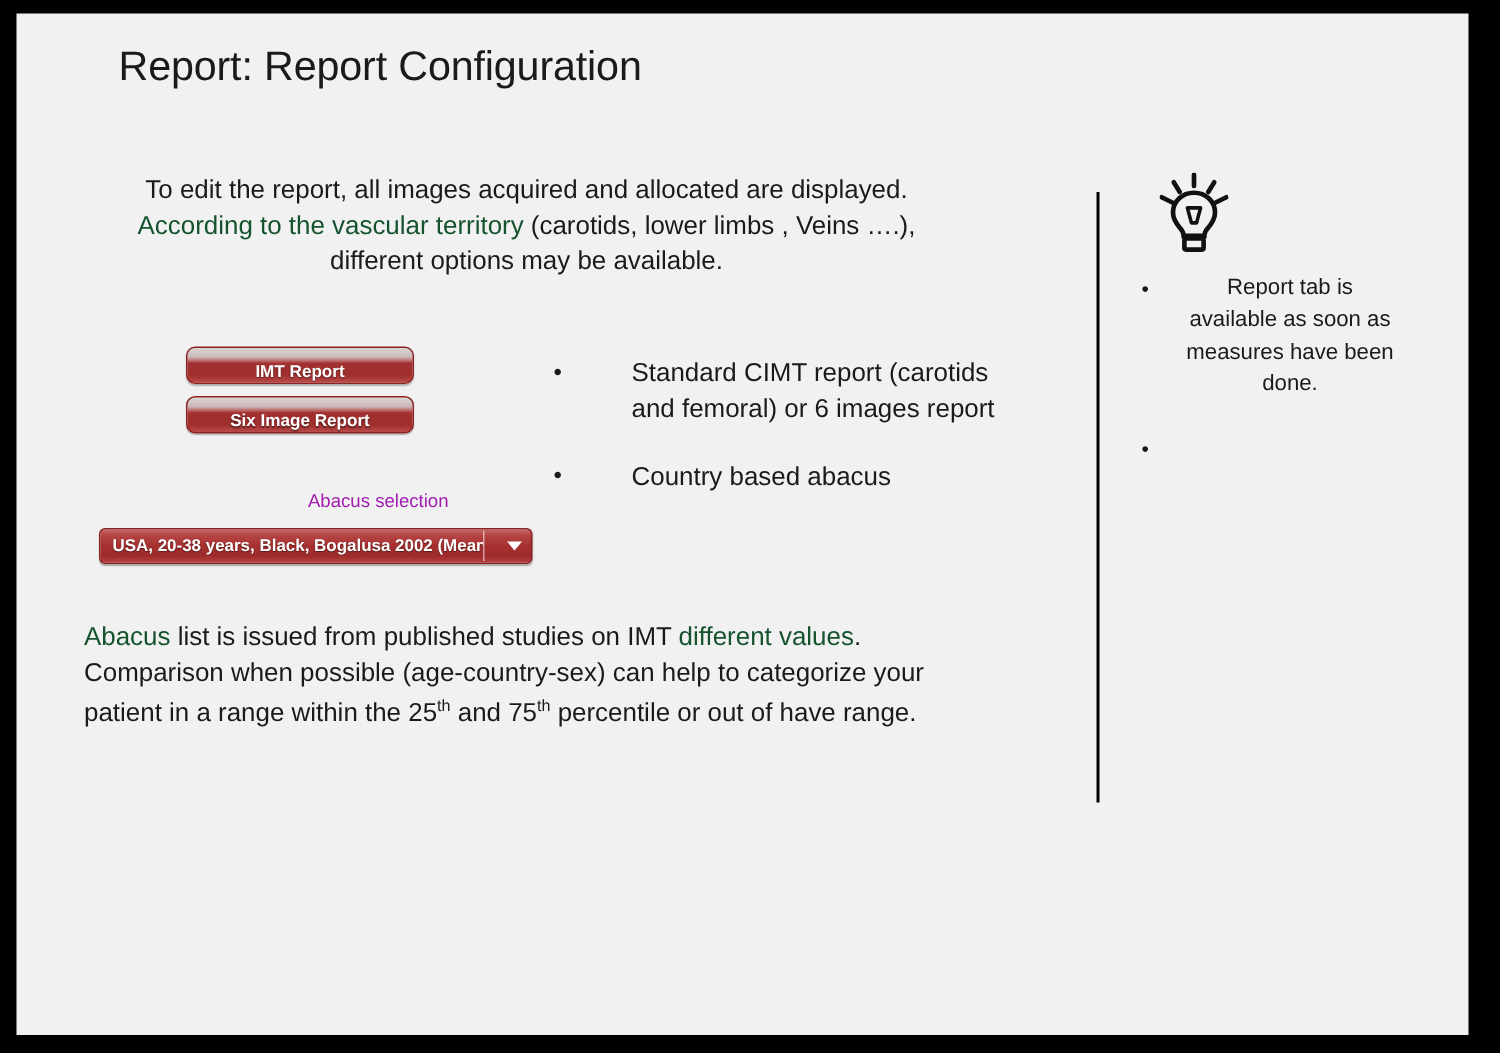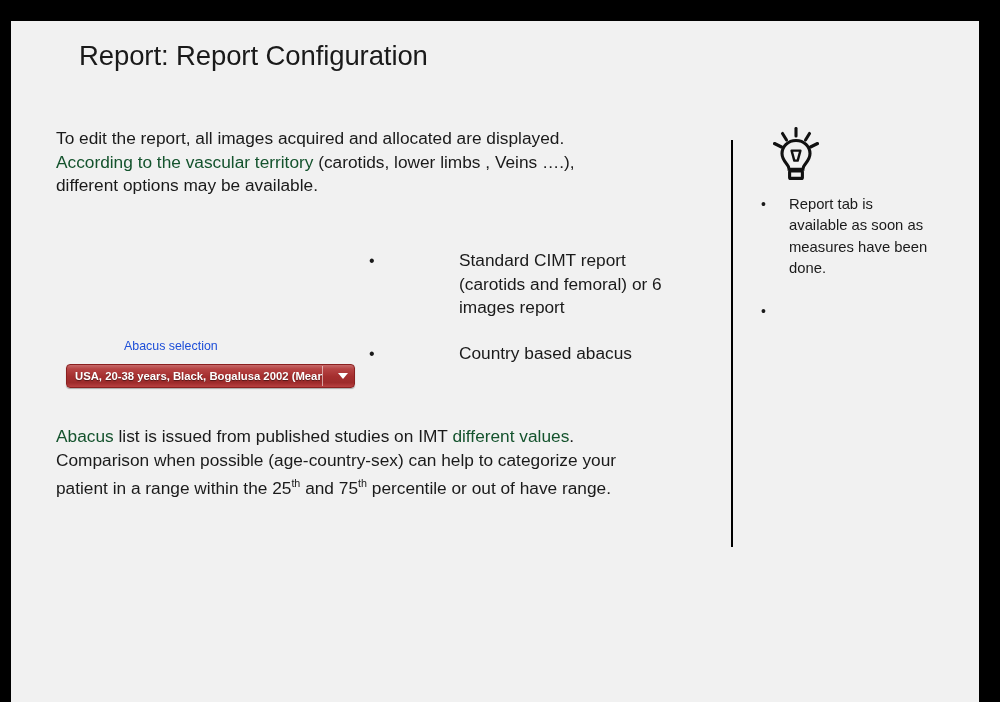--- a/index.html
+++ b/index.html
@@ -19,21 +19,21 @@
     left: 0; top: 0;
     width: 1000px;
     height: 702px;
     background: #000000;
     box-sizing: border-box;
   }
 
   .slide-canvas {
     position: absolute;
     left: 11px;
-    top: 21px;
+    top: 9px;
     width: 968px;
     height: 681px;
     background: #f1f1f1;
     box-sizing: border-box;
   }
 
   .slide-title {
     position: absolute;
     left: 68px;
     top: 19px;
@@ -45,20 +45,21 @@
 
   
   .intro-block {
     position: absolute;
     left: 45px;
     top: 106px;
     width: 590px;
     font-size: 17.3px;
     line-height: 23.6px;
     color: #1a1a1a;
+    text-align: center;
   }
   .red { color: #14532d; }
 
   .btn-stack {
     position: absolute;
     left: 113px;
     top: 222px;
     width: 155px;
   }
   .rep-btn {
@@ -86,23 +87,23 @@
     box-sizing: border-box;
     cursor: pointer;
   }
   .rep-btn span { position: relative; top: 4px; display: block; }
 
   .abacus-label {
     position: absolute;
     left: 113px;
     top: 318px;
     width: 175px;
-    text-align: left;
+    text-align: right;
     font-size: 12.4px;
-    color: #1d4ed8;
+    color: #a21caf;
   }
 
   .abacus-select {
     position: absolute;
     left: 55px;
     top: 343px;
     width: 289px;
     height: 24px;
     border-radius: 4px;
     border: 1px solid #8a2020;
@@ -161,21 +162,21 @@
   .mid-bullets .bullet-row {
     display: flex;
     margin-bottom: 22px;
   }
   .mid-bullets .bdot {
     width: 52px;
     flex: none;
     font-size: 16px;
     line-height: 23.6px;
   }
-  .mid-bullets .btxt { flex: 1; margin-left: 38px; }
+  .mid-bullets .btxt { flex: 1; }
 
   .closing-block {
     position: absolute;
     left: 45px;
     top: 404px;
     width: 610px;
     font-size: 17.3px;
     line-height: 23.6px;
     color: #1a1a1a;
   }
@@ -212,36 +213,44 @@
   .tips .tip-row {
     display: flex;
     margin-bottom: 21px;
   }
   .tips .tdot {
     width: 28px;
     flex: none;
     font-size: 14px;
     line-height: 21.4px;
   }
-  .tips .ttxt { flex: 1; }
+  .tips .ttxt { flex: 1; text-align: center; }
 </style>
 </head>
 <body>
 
 <div class="slide-frame">
   <div class="slide-canvas">
 
     <div class="slide-title">Report: Report Configuration</div>
 
     <div class="intro-block">
       <div>To edit the report, all images acquired and allocated are displayed.</div>
       <div><span class="red">According to the vascular territory</span><span> (carotids, lower limbs , Veins ….),</span></div>
       <div>different options may be available.</div>
     </div>
 
+    <div class="btn-stack">
+      <div class="rep-btn">
+          <span>IMT Report</span>
+        </div>
+      <div class="rep-btn">
+          <span>Six Image Report</span>
+        </div>
+    </div>
 
     <div class="abacus-label">Abacus selection</div>
 
     <div class="abacus-select">
       <div class="abacus-value">USA, 20-38 years, Black, Bogalusa 2002 (Mean)</div>
       <div class="abacus-arrow-sep"></div>
       <div class="abacus-arrow">
           <i></i>
         </div>
     </div>

